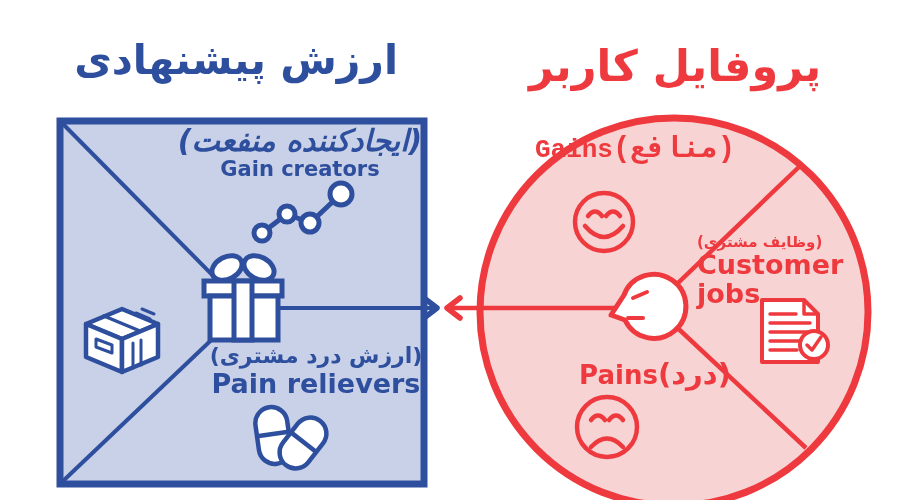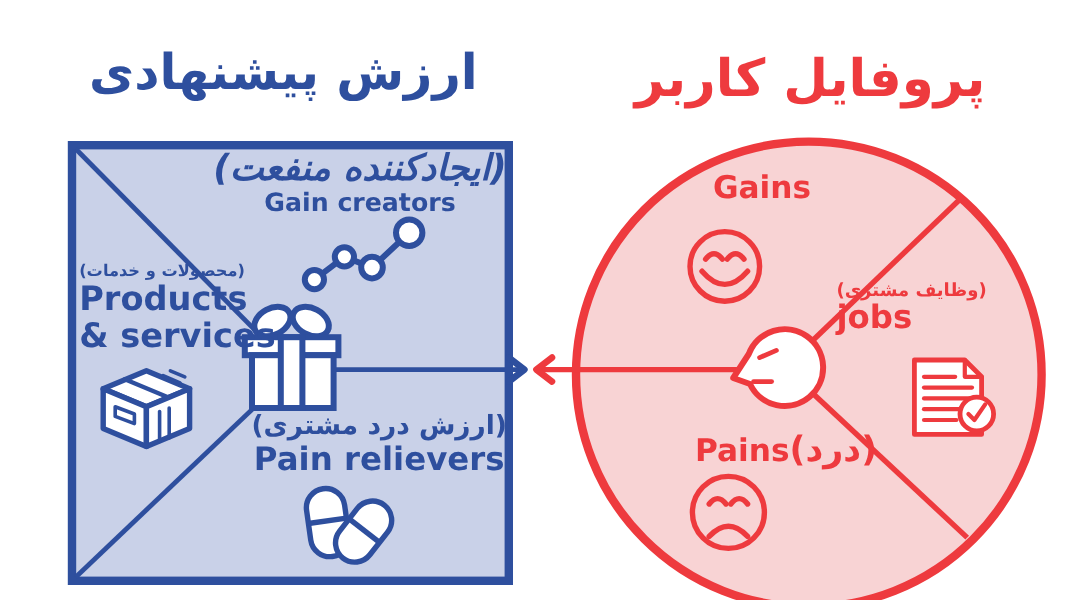--- a/index.html
+++ b/index.html
@@ -38,21 +38,21 @@
   .products .en { font-size:28px; display:block; }
 
   .pain-relievers { left:201px; top:324px; width:230px; text-align:center; line-height:1.12; }
   .pain-relievers .fa { font-size:22px; display:block; }
   .pain-relievers .en { font-size:27px; display:block; }
 
   .inline-label { display:flex; align-items:baseline; justify-content:center; white-space:nowrap; }
   .inline-label .en { font-size:26px; }
   .inline-label .fa { font-size:29px; }
 
-  .gains-label { left:540px; top:122px; width:190px; }
+  .gains-label { left:540px; top:110px; width:190px;font-family:Liberation Mono, monospace; }
   .pains-label { left:560px; top:337px; width:190px; }
 
   .customer-jobs { left:697px; top:214px; width:140px; text-align:left; line-height:1.08; }
   .customer-jobs .fa { font-size:15px; display:block; text-align:left; }
   .customer-jobs .en { font-size:27px; display:block; }
 </style>
 </head>
 <body>
 
 <div class="canvas">
@@ -149,37 +149,34 @@
 
   <div class="txt title title-left blue-text" dir="rtl">ارزش پیشنهادی</div>
 
   <div class="txt title title-right red-text" dir="rtl">پروفایل کاربر</div>
 
   <div class="txt gain-creators blue-text">
     <span class="fa" dir="rtl">(ایجادکننده منفعت)</span>
     <span class="en">Gain creators</span>
   </div>
 
-  <div class="txt products blue-text">
-    <span class="fa" dir="rtl">(محصولات و خدمات)</span>
-    <span class="en">Products</span>
-    <span class="en">&amp; services</span>
-  </div>
 
   <div class="txt pain-relievers blue-text">
     <span class="fa" dir="rtl">(ارزش درد مشتری)</span>
     <span class="en">Pain relievers</span>
   </div>
 
   <div class="txt inline-label gains-label red-text">
     <span class="en">Gains</span>
+      <span class="fa" dir="rtl">(منافع)</span>
   </div>
 
   <div class="txt customer-jobs red-text">
     <span class="fa" dir="rtl">(وظایف مشتری)</span>
+    <span class="en">Customer</span>
     <span class="en">jobs</span>
   </div>
 
   <div class="txt inline-label pains-label red-text">
     <span class="en">Pains</span>
       <span class="fa" dir="rtl">(درد)</span>
   </div>
 
 </div>
 

